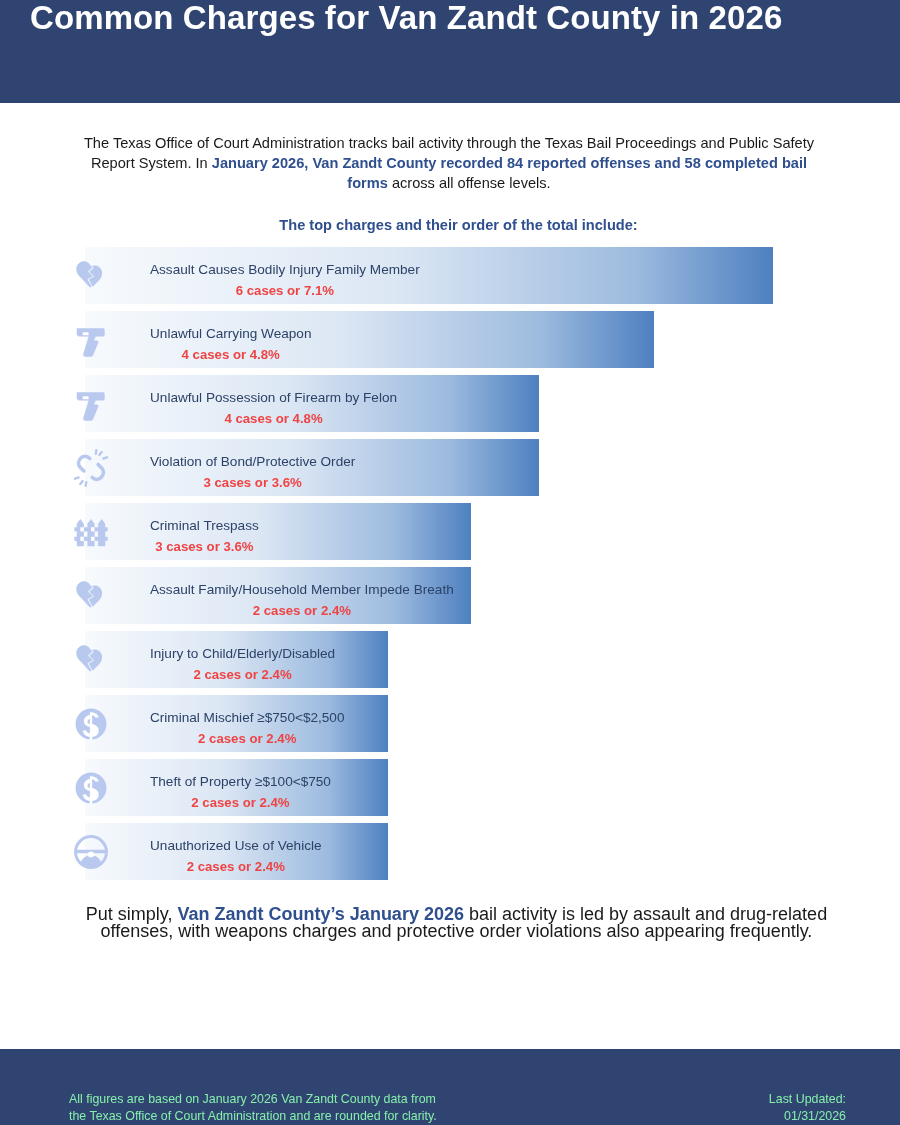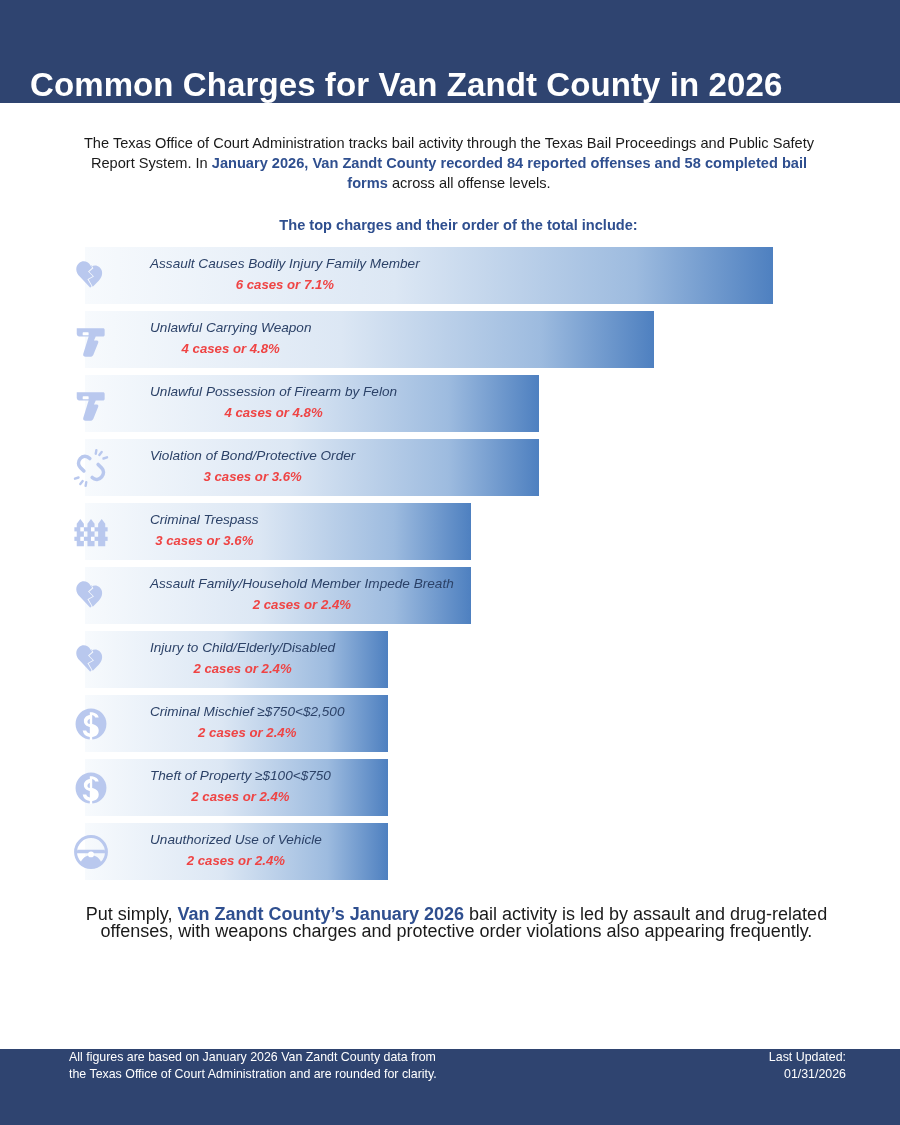--- a/index.html
+++ b/index.html
@@ -23,21 +23,21 @@
     display: flex;
     flex-direction: column;
     background: #ffffff;
   }
 
   
   .header {
     height: 103px;
     background: #2f4470;
     display: flex;
-    align-items: flex-end;
+    align-items: flex-start;
     padding: 0 30px;
     box-sizing: border-box;
     flex: 0 0 auto;
   }
   .header-title {
     color: #ffffff;
     font-size: 33px;
     font-weight: bold;
     letter-spacing: 0.1px;
     line-height: 1.1;
@@ -99,24 +99,23 @@
     z-index: 3;
   }
   .icon-wrap svg {
     width: 38px;
     height: 38px;
     display: block;
   }
   .bar-text {
     position: absolute;
     left: 81px;
-    top: 8px;
+    top: 14px;
     z-index: 3;
     white-space: nowrap;
-    font-style: italic;
   }
   .bar-label {
     font-size: 13.6px;
     color: #2c4268;
     line-height: 18px;
   }
   .bar-value {
     font-size: 13.2px;
     font-weight: bold;
     color: #ef4444;
@@ -134,23 +133,23 @@
   }
   .closing .hl {
     color: #2f4f8f;
     font-weight: bold;
   }
 
   
   .footer {
     height: 76px;
     background: #2f4470;
-    color: #ffffff;
+    color: #86efac;
     display: flex;
-    align-items: flex-start;
+    align-items: flex-end;
     justify-content: space-between;
     padding: 0 54px 0 69px;
     box-sizing: border-box;
     flex: 0 0 auto;
   }
   .footer-note {
     font-size: 12.4px;
     line-height: 17px;
   }
   .footer-updated {

